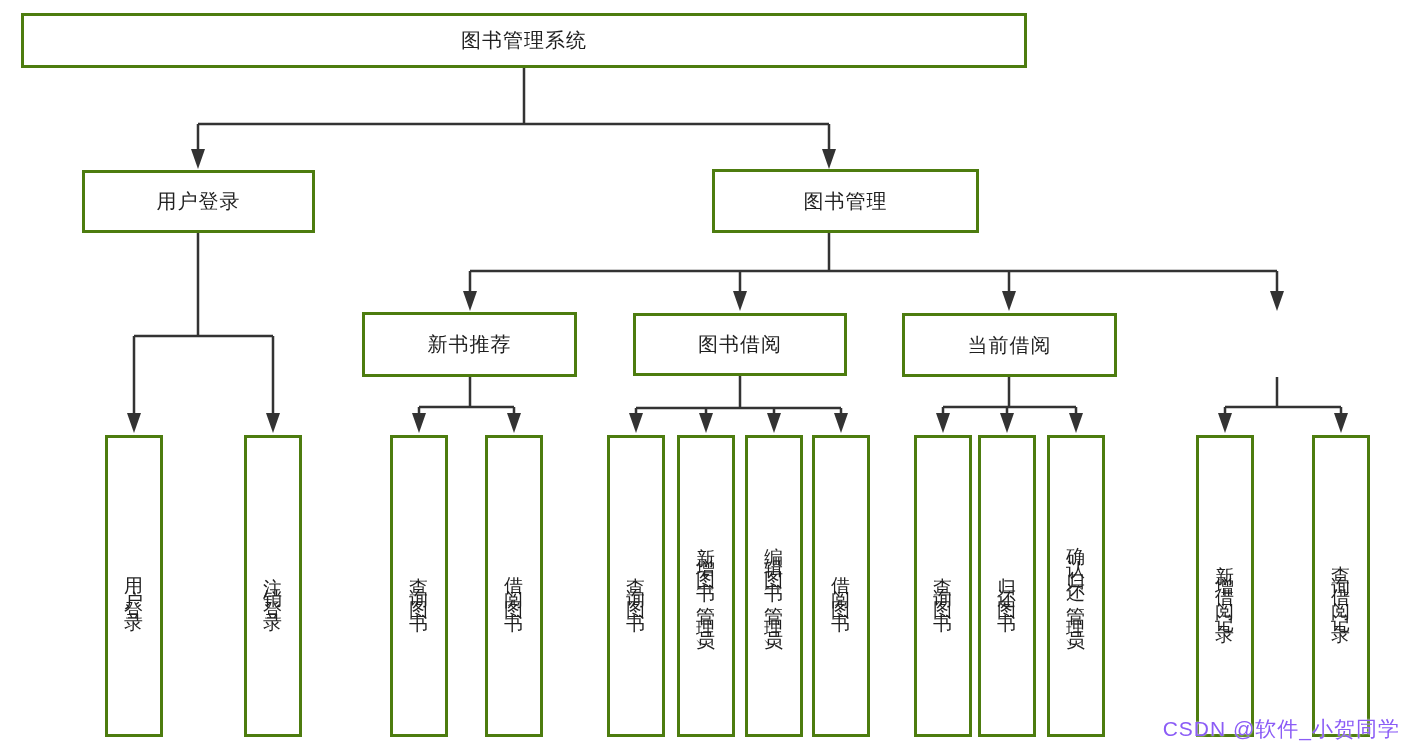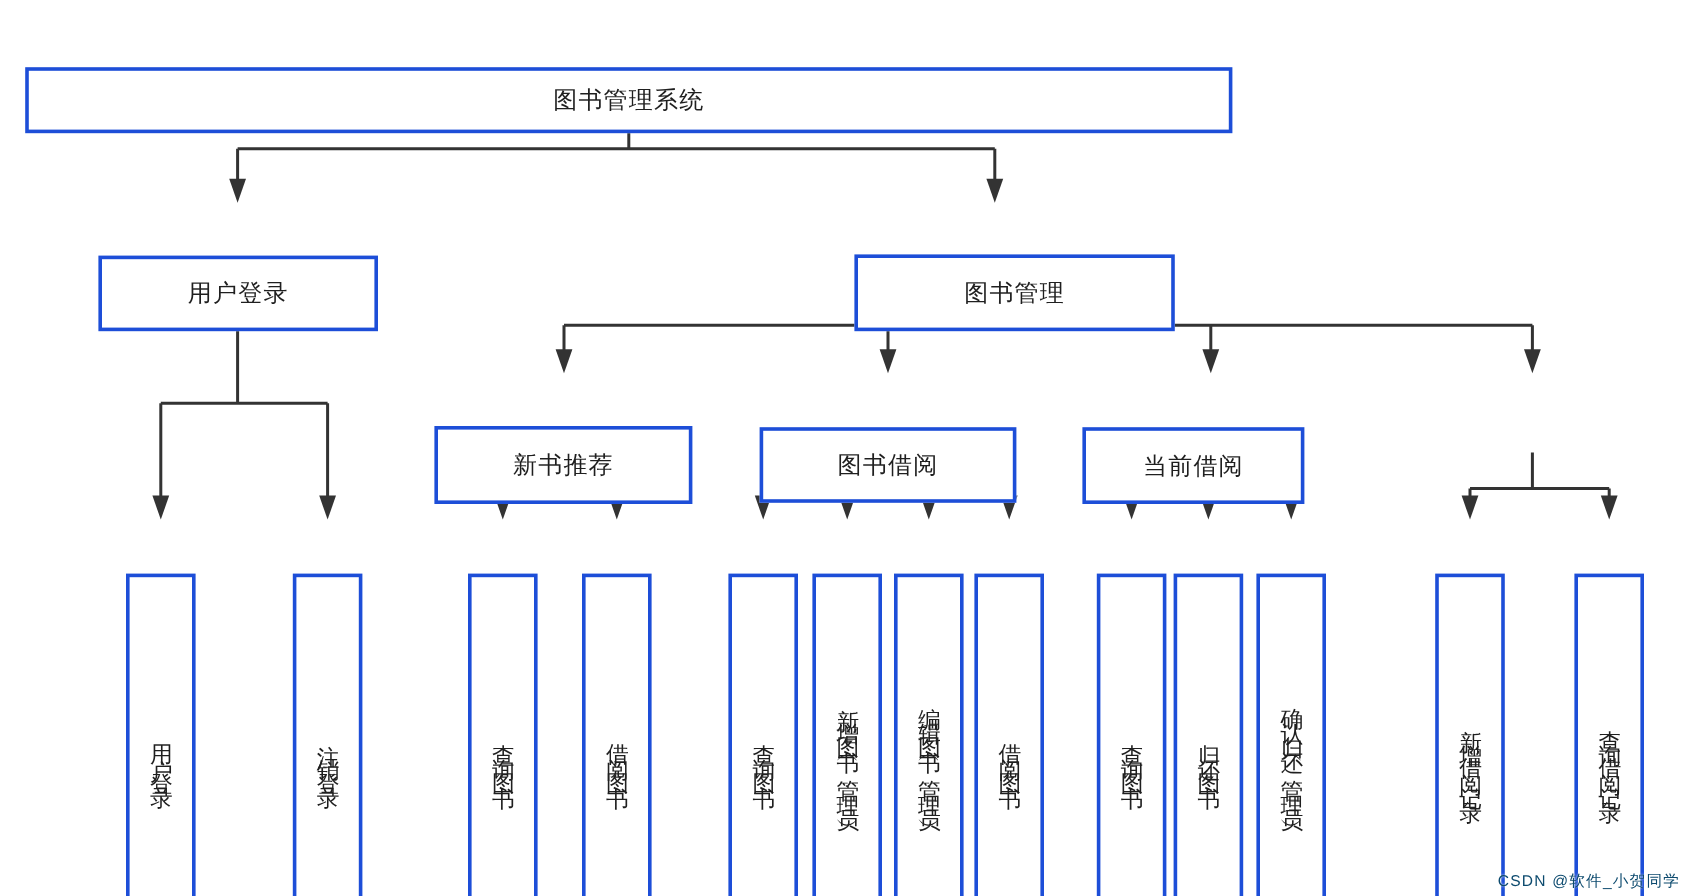--- a/index.html
+++ b/index.html
@@ -13,26 +13,25 @@
   }
   #connectors {
     position: absolute;
     left: 0; top: 0;
     width: 1405px; height: 747px;
   }
   .node {
     position: absolute;
     box-sizing: border-box;
     background: #ffffff;
-    border: 3px solid #1d4ed8;
+    border: 3px solid #4d7c0f;
     color: #1f1f1f;
     display: flex;
     align-items: center;
     justify-content: center;
-    margin-top: 43px;
   }
   .h-node {
     font-size: 20px;
     letter-spacing: 1px;
     white-space: nowrap;
   }
   .v-node {
     width: 58px;
     top: 435px;
     height: 302px;
@@ -42,22 +41,22 @@
     text-orientation: mixed;
     font-size: 19px;
     letter-spacing: 12px;
     line-height: 1.0;
     white-space: nowrap;
   }
   .watermark {
     position: absolute;
     right: 5px;
     bottom: 4px;
-    font-size: 13px;
-    color: #0c4a6e;
+    font-size: 21px;
+    color: #8b5cf6;
     text-shadow: 0 0 2px #ffffff;
     letter-spacing: 1px;
     white-space: nowrap;
   }
   .conn { stroke: #333333; stroke-width: 2.5; fill: none; }
   .arrow { fill: #333333; stroke: none; }
 </style>
 </head>
 <body>
 
@@ -123,21 +122,21 @@
   <div class="node h-node" style="left:712px; top:169px; width:267px; height:64px;">
     <span>图书管理</span>
   </div>
 
   <div class="node h-node" style="left:362px; top:312px; width:215px; height:65px;">
     <span>新书推荐</span>
   </div>
   <div class="node h-node" style="left:633px; top:313px; width:214px; height:63px;">
     <span>图书借阅</span>
   </div>
-  <div class="node h-node" style="left:902px; top:313px; width:185px; height:64px;">
+  <div class="node h-node" style="left:902px; top:313px; width:215px; height:64px;">
     <span>当前借阅</span>
   </div>
 
   <div class="node v-node" style="left:105px;">
     <span class="v-label">用户登录</span>
   </div>
   <div class="node v-node" style="left:244px;">
     <span class="v-label">注销登录</span>
   </div>
 

